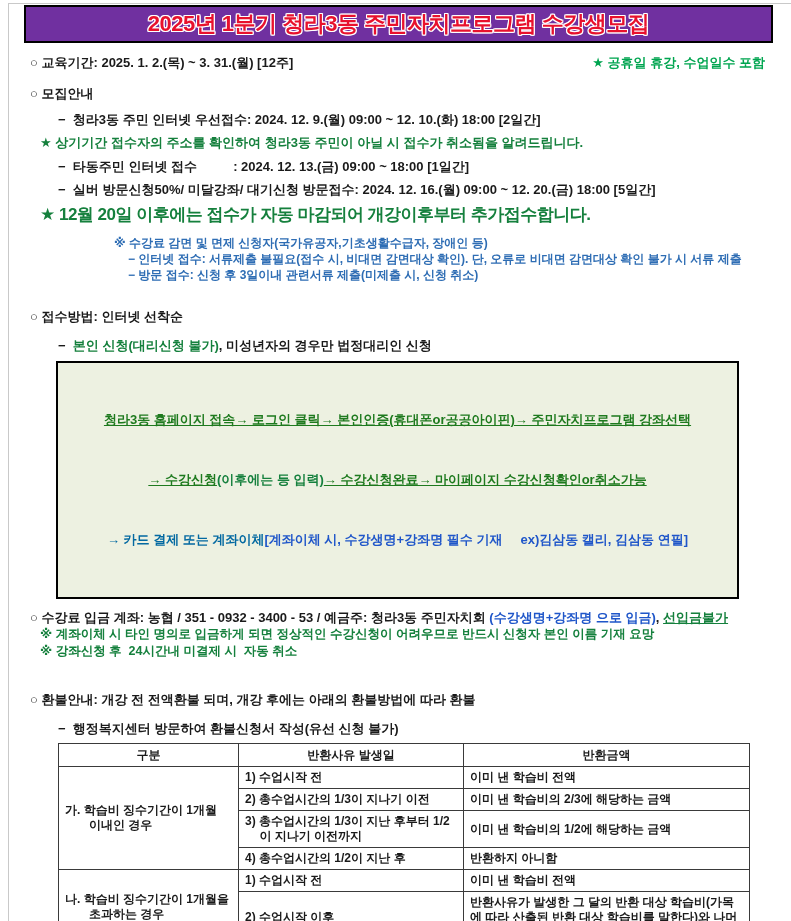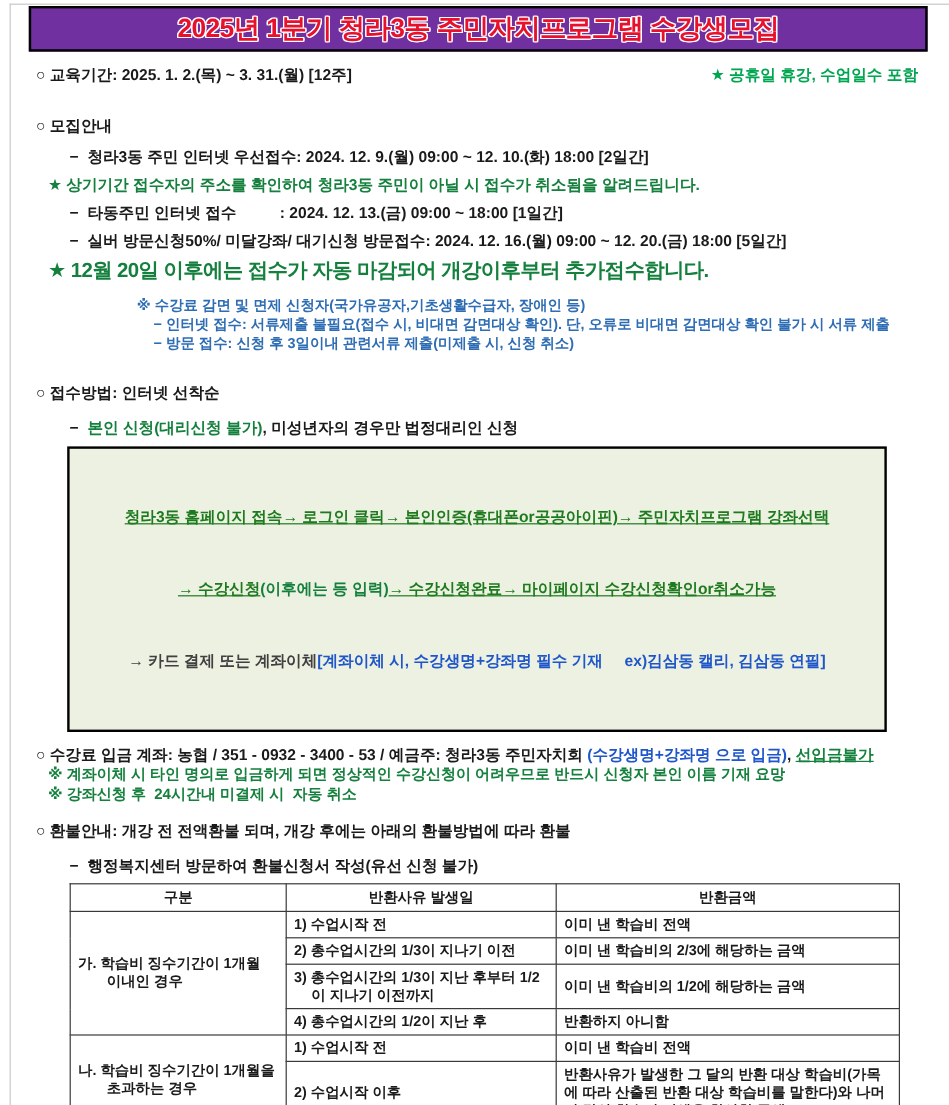--- a/index.html
+++ b/index.html
@@ -19,47 +19,47 @@
   }
   .banner-title{
     font-size:22px;letter-spacing:-0.5px;color:#e8112d;
     text-shadow:-1px -1px 0 #fff,1px -1px 0 #fff,-1px 1px 0 #fff,1px 1px 0 #fff,0 1px 0 #fff,0 -1px 0 #fff,1px 0 0 #fff,-1px 0 0 #fff;
   }
   .edu-row{margin-top:12px;display:flex;justify-content:space-between;align-items:baseline;}
   .green{color:#00a550;}
   .red{color:#15803d;}
   .blue{color:#2e6db4;}
   .link-blue{color:#1f56c9;}
-  .heading{margin-top:26px;}
+  .heading{margin-top:15px;}
   .warn-big{margin-top:5px;padding-left:10px;font-size:17px;line-height:23px;letter-spacing:-0.5px;}
   .warn-line{padding-left:10px;}
   .note-blue{margin-top:9px;padding-left:84px;font-size:12px;line-height:15px;}
   .note-blue .sub{padding-left:14px;}
   .proc-box{
     margin:7px 26px 0 26px;background:#edf1e1;border:2px solid #000;
     padding:7px 6px;text-align:center;font-size:13px;line-height:20px;white-space:pre-wrap;
   }
   .box-green{color:#1e7a1e;text-decoration:underline;}
-  .box-dark{color:#404040;}
+  .box-dark{color:#0369a1;}
   .pay-note{padding-left:10px;font-size:12.5px;line-height:15.5px;margin-top:1px;}
   .underline{text-decoration:underline;}
   .refund-table{
     margin:6px 0 0 28px;border-collapse:collapse;width:691px;
     font-size:12px;line-height:15px;table-layout:fixed;
   }
   .refund-table th,.refund-table td{
     border:1px solid #3a3a3a;padding:3px 6px;vertical-align:middle;text-align:left;
     font-weight:bold;color:#1a1a1a;
   }
   .refund-table th{text-align:center;height:16px;}
   .col1{width:180px;} .col2{width:225px;} .col3{width:286px;}
   .hang{display:block;padding-left:2em;text-indent:-2em;}
   .hang2{display:block;padding-left:1.2em;text-indent:-1.2em;} .mt11{margin-top:11px;} .mt10{margin-top:10px;}
   .mt8{margin-top:8px;} .mt7{margin-top:7px;}
-  .mt13{margin-top:13px;} .mt15{margin-top:15px;} .mt26{margin-top:26px;}
+  .mt13{margin-top:13px;} .mt15{margin-top:33px;} .mt26{margin-top:26px;}
 </style>
 </head>
 <body>
 
 <div class="page-edge-top"></div>
 <div class="page-edge-left"></div>
 
 <div class="banner">
   <span class="banner-title">2025년 1분기 청라3동 주민자치프로그램 수강생모집</span>
 </div>

